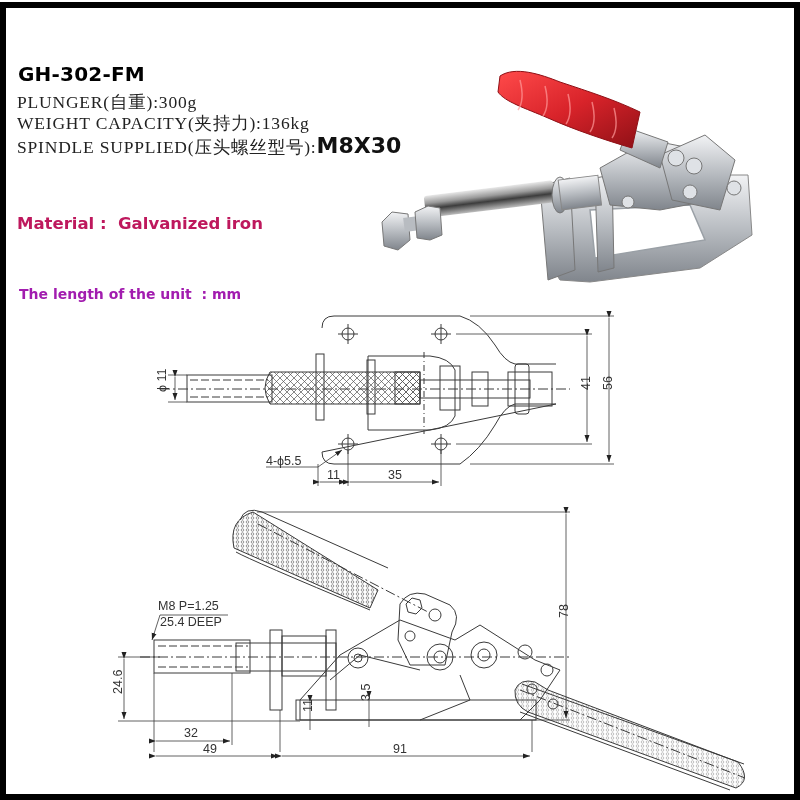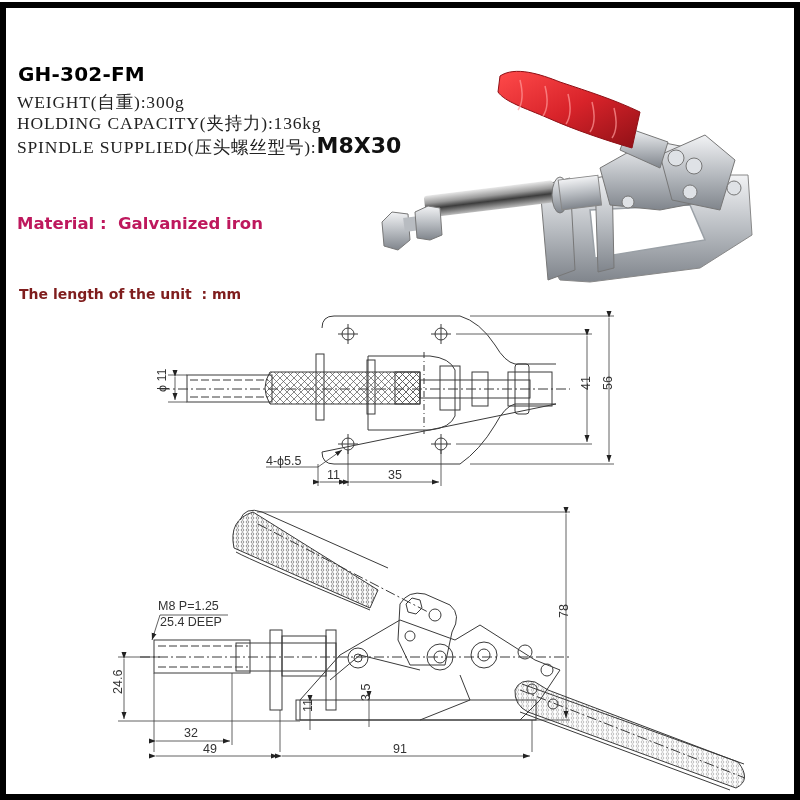--- a/index.html
+++ b/index.html
@@ -21,37 +21,37 @@
   }
   .spec-line { white-space: nowrap; }
   .spec-bold { font-family: "DejaVu Sans", sans-serif; font-weight: bold; font-size: 22px; letter-spacing: 0; color: #111; }
   .material {
     position: absolute; left: 17px; top: 214px;
     font-family: "DejaVu Sans", sans-serif; font-weight: bold; font-size: 16.5px; color: #be185d;
     white-space: pre;
   }
   .unit-note {
     position: absolute; left: 19px; top: 286px;
-    font-family: "DejaVu Sans", sans-serif; font-weight: bold; font-size: 14px; color: #7f1d1d;
+    font-family: "DejaVu Sans", sans-serif; font-weight: bold; font-size: 14px; color: #a21caf;
     white-space: pre;
   }
   .photo { position: absolute; left: 368px; top: 62px; width: 390px; height: 240px; }
   .drawing { position: absolute; left: 0; top: 0; width: 800px; height: 800px; pointer-events: none; }
   .dim { font-family: "Liberation Sans", "DejaVu Sans", sans-serif; font-size: 12.5px; fill: #333; }
 </style>
 </head>
 <body>
 
 <div class="frame"></div>
 
 <div class="title">GH-302-FM</div>
 
 <div class="specs">
-  <div class="spec-line"><span>WEIGHT(自重):</span><span>300g</span></div>
-  <div class="spec-line"><span>HOLDING CAPACITY(夹持力):</span><span>136kg</span></div>
+  <div class="spec-line"><span>PLUNGER(自重):</span><span>300g</span></div>
+  <div class="spec-line"><span>WEIGHT CAPACITY(夹持力):</span><span>136kg</span></div>
   <div class="spec-line"><span>SPINDLE SUPPLIED(压头螺丝型号):</span><span class="spec-bold">M8X30</span></div>
 </div>
 
 <div class="material">Material :  Galvanized iron</div>
 <div class="unit-note">The length of the unit  : mm</div>
 
 <svg class="photo" viewBox="368 62 390 240" xmlns="http://www.w3.org/2000/svg">
   <defs>
     <linearGradient id="metalG" x1="0" y1="0" x2="0" y2="1">
       <stop offset="0" stop-color="#f2f3f5"></stop>

